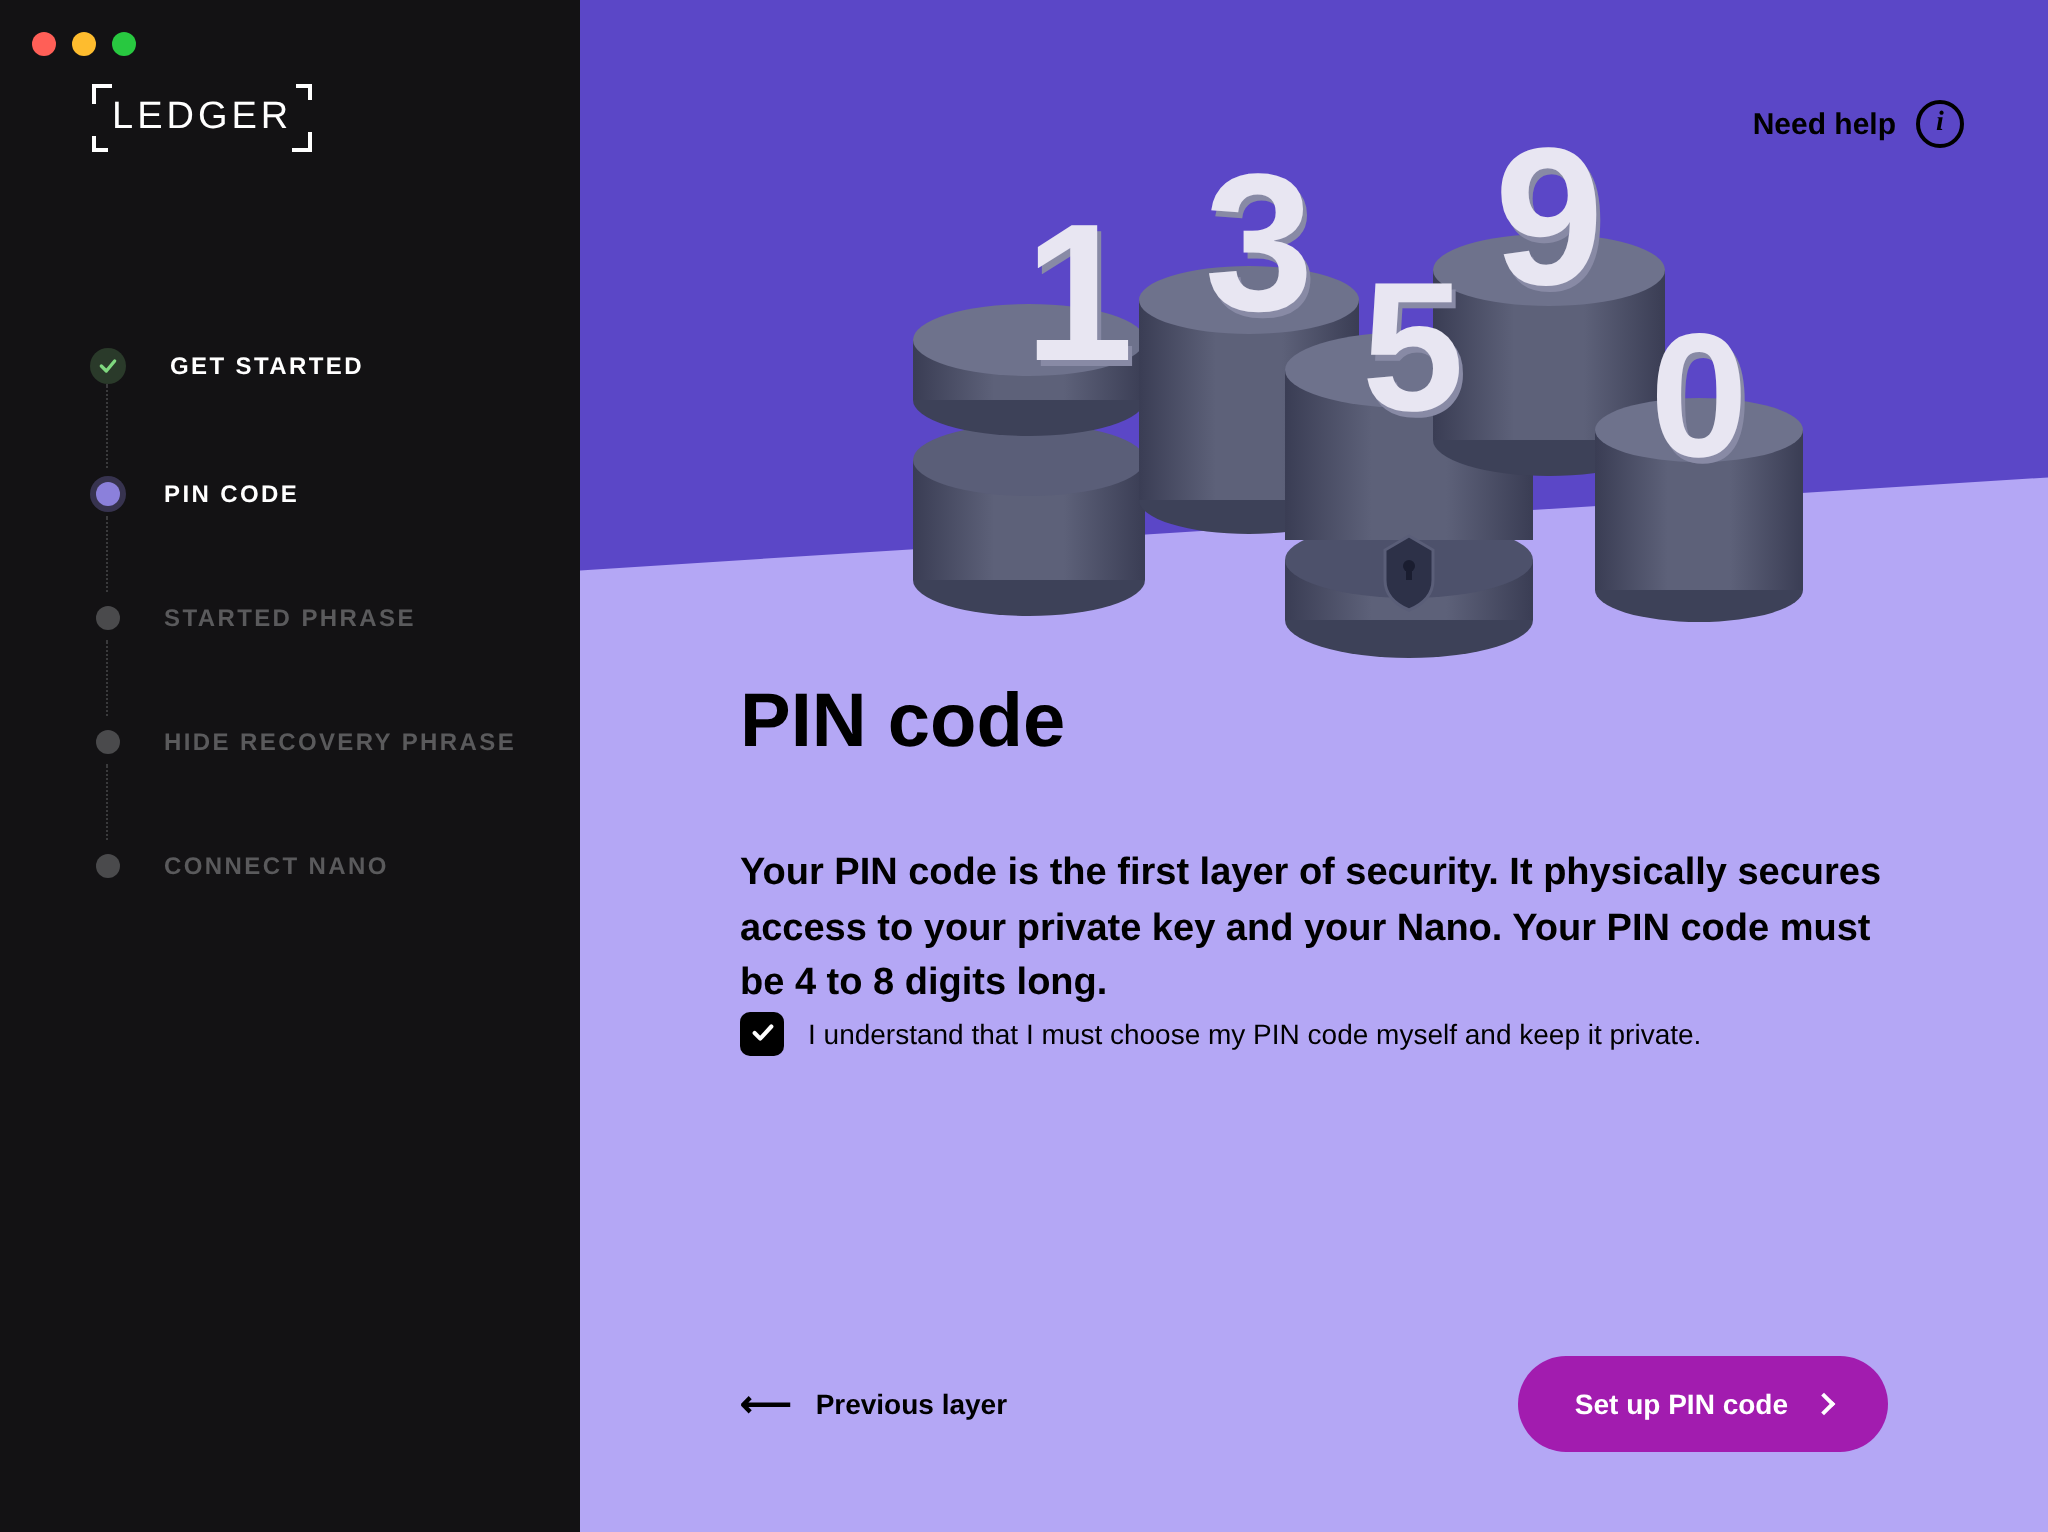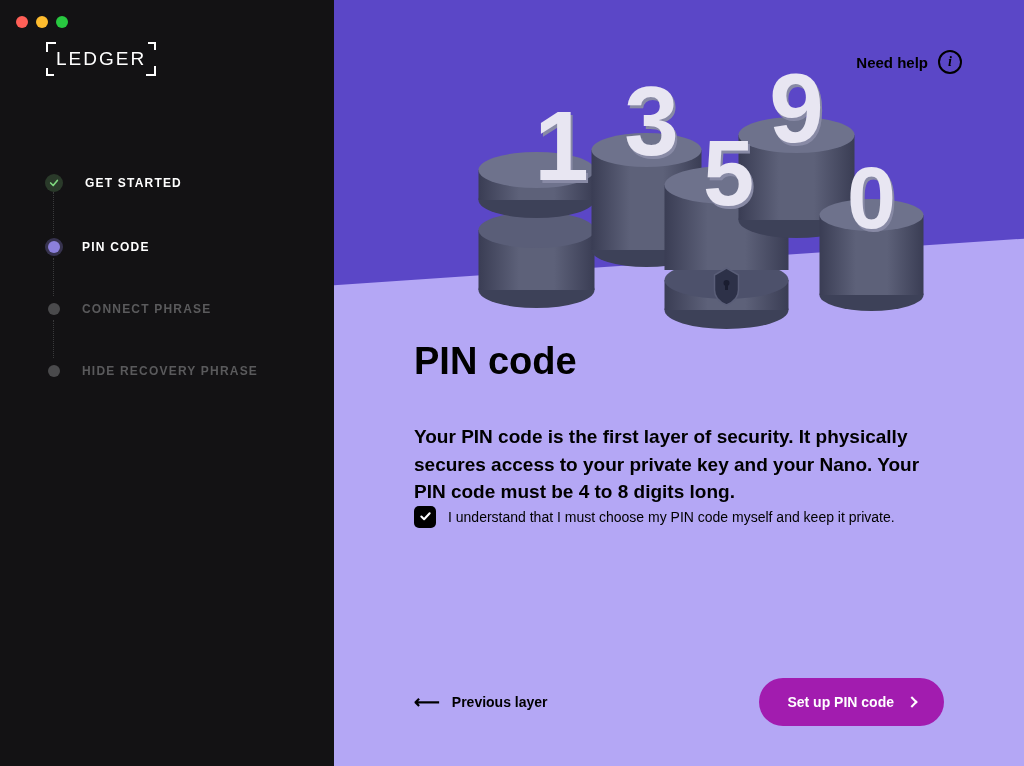--- a/index.html
+++ b/index.html
@@ -35,21 +35,21 @@
     .dot-yellow { background: #febc2e; }
     .dot-green { background: #28c840; }
     
     .container {
       display: flex;
       width: 100%;
       height: 100%;
     }
     
     .sidebar {
-      width: 334px;
+      width: 290px;
       background: #131214;
       padding-top: 44px;
       padding-left: 48px;
       flex-shrink: 0;
     }
     
     .logo {
       display: flex;
       align-items: center;
       gap: 0;
@@ -200,21 +200,21 @@
       left: 0;
       right: 0;
       height: 310px;
       background: #5b47c7;
       clip-path: polygon(0 0, 100% 0, 100% 77%, 0 92%);
     }
     
     .help-btn {
       position: absolute;
       top: 50px;
-      right: 62px;
+      right: 42px;
       display: flex;
       align-items: center;
       gap: 10px;
       font-size: 15px;
       font-weight: 700;
       color: #000;
       cursor: pointer;
       z-index: 10;
     }
     
@@ -366,28 +366,32 @@
         <span class="step-label">GET STARTED</span>
       </div>
 
       <div class="step step-active">
         <div class="step-indicator"></div>
         <span class="step-label">PIN CODE</span>
       </div>
 
       <div class="step step-pending">
         <div class="step-indicator"></div>
-        <span class="step-label">CONNECT PHRASE</span>
+        <span class="step-label">STARTED PHRASE</span>
       </div>
 
       <div class="step step-pending">
         <div class="step-indicator"></div>
         <span class="step-label">HIDE RECOVERY PHRASE</span>
       </div>
 
+      <div class="step step-pending">
+        <div class="step-indicator"></div>
+        <span class="step-label">CONNECT NANO</span>
+      </div>
     </div>
   </div>
 
   <div class="main">
     <div class="main-top"></div>
 
     <div class="help-btn">
       <span>Need help</span>
       <span class="help-icon">i</span>
     </div>

